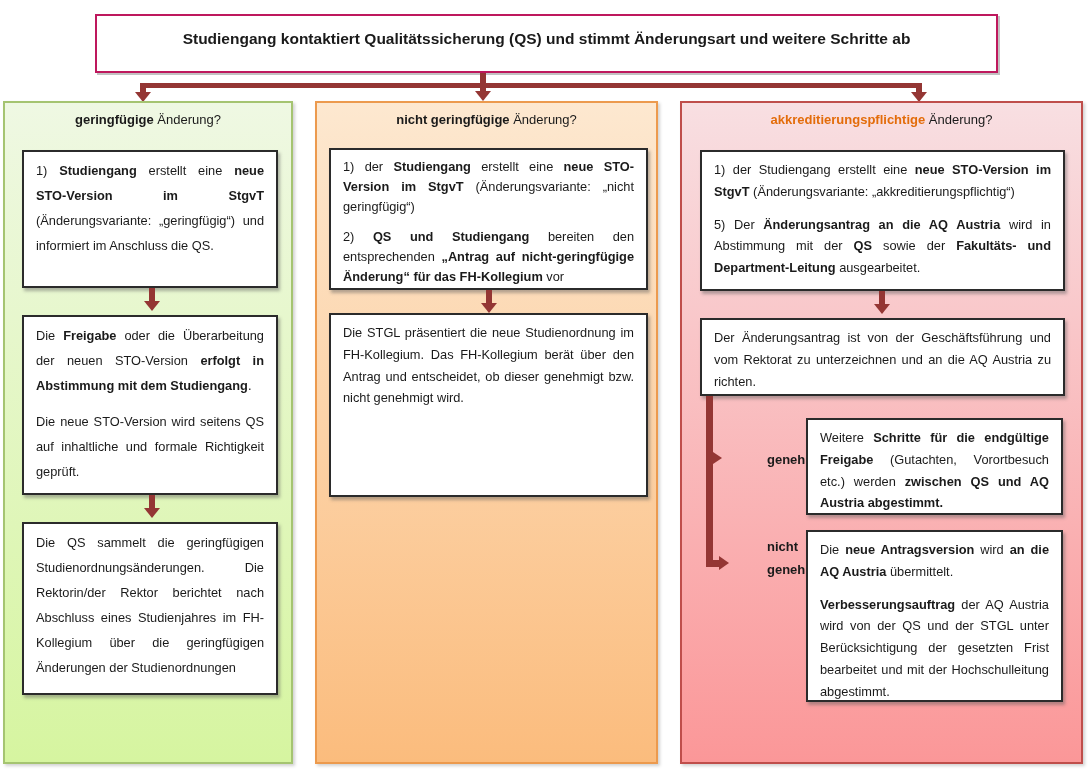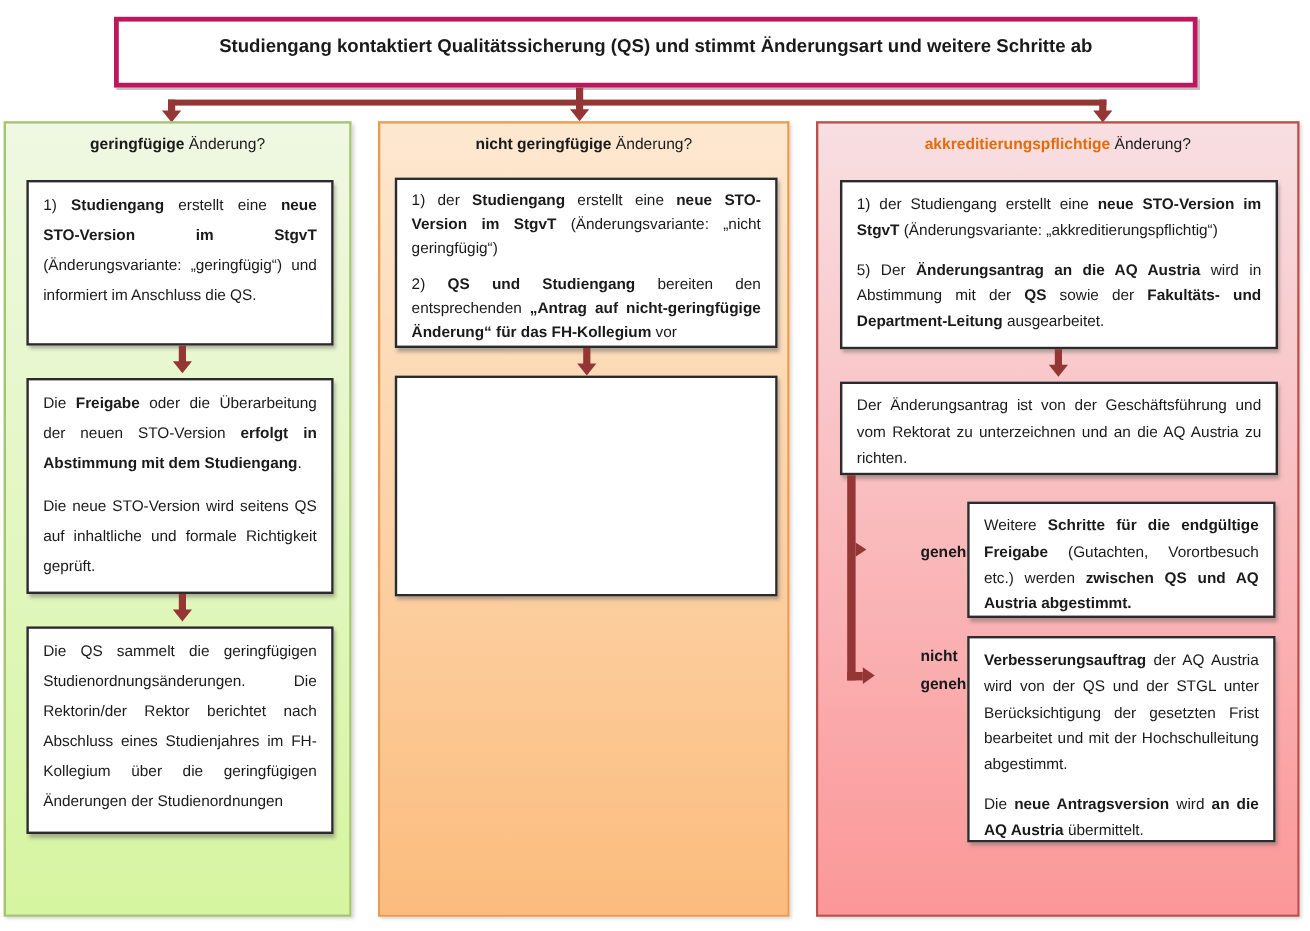--- a/index.html
+++ b/index.html
@@ -3,21 +3,21 @@
 <meta charset="utf-8">
 <style>
   html,body{margin:0;padding:0;background:#ffffff;}
   #canvas{
     position:relative;width:1092px;height:776px;background:#ffffff;overflow:hidden;
     font-family:"Liberation Sans","DejaVu Sans",sans-serif;color:#1a1a1a;
   }
   
   #title-box{
     position:absolute;left:95px;top:14px;width:903px;height:59px;box-sizing:border-box;
-    background:#ffffff;border:4px solid #be185d;box-shadow:2px 2px 0 rgba(120,120,120,.45);
+    background:#ffffff;border:2px solid #be185d;box-shadow:2px 2px 0 rgba(120,120,120,.45);
     display:flex;align-items:center;justify-content:center;padding:0 20px 10px 20px;
     font-size:15.5px;font-weight:bold;text-align:center;
   }
   
   .stem{position:absolute;background:var(--arrow,#943634);}
   .head-down{position:absolute;width:0;height:0;
     border-left:8px solid transparent;border-right:8px solid transparent;
     border-top:10px solid var(--arrow,#943634);}
   .head-right{position:absolute;width:0;height:0;
     border-top:7px solid transparent;border-bottom:7px solid transparent;
@@ -90,20 +90,21 @@
 
     <div class="wbox lh-tight" style="left:12px;top:45px;width:319px;height:142px;">
         <p><span>1) der </span><span style="font-weight: bold;">Studiengang</span><span> erstellt eine </span><span style="font-weight: bold;">neue STO-Version im StgvT</span><span> (Änderungsvariante: „nicht geringfügig“)</span></p>
         <p><span>2) </span><span style="font-weight: bold;">QS und Studiengang</span><span> bereiten den entsprechenden </span><span style="font-weight: bold;">„Antrag auf nicht-geringfügige Änderung“ für das FH-Kollegium</span><span> vor</span></p>
       </div>
 
     <div class="stem" style="left:169px;top:187px;width:6px;height:14px;"></div>
     <div class="head-down" style="left:164px;top:200px;"></div>
 
     <div class="wbox lh-mid" style="left:12px;top:210px;width:319px;height:184px;">
+        <p><span>Die STGL präsentiert die neue Studienordnung im FH-Kollegium. Das FH-Kollegium berät über den Antrag und entscheidet, ob dieser genehmigt bzw. nicht genehmigt wird.</span></p>
       </div>
   </div>
 
   <div class="col" id="col-pink">
     <div class="hdr"><p><span style="font-weight: bold; color: rgb(227, 108, 10);">akkreditierungspflichtige</span><span> Änderung?</span></p></div>
 
     <div class="wbox lh-mid" style="left:18px;top:47px;width:365px;height:141px;">
         <p><span>1) der Studiengang erstellt eine </span><span style="font-weight: bold;">neue STO-Version im StgvT</span><span> (Änderungsvariante: „akkreditierungspflichtig“)</span></p>
         <p><span>5) Der </span><span style="font-weight: bold;">Änderungsantrag an die AQ Austria</span><span> wird in Abstimmung mit der </span><span style="font-weight: bold;">QS</span><span> sowie der </span><span style="font-weight: bold;">Fakultäts- und Department-Leitung</span><span> ausgearbeitet.</span></p>
       </div>
@@ -122,18 +123,18 @@
 
     <div class="stem" style="left:24px;top:457px;width:13px;height:7px;"></div>
     <div class="head-right" style="left:37px;top:453px;"></div>
     <div class="branch-label" style="left:45px;top:433px;width:80px;">nicht genehmigt?</div>
 
     <div class="wbox lh-mid" style="left:124px;top:315px;width:257px;height:97px;">
         <p><span>Weitere </span><span style="font-weight: bold;">Schritte für die endgültige Freigabe</span><span> (Gutachten, Vorortbesuch etc.) werden </span><span style="font-weight: bold;">zwischen QS und AQ Austria abgestimmt.</span></p>
       </div>
 
     <div class="wbox lh-mid" style="left:124px;top:427px;width:257px;height:172px;">
+        <p><span>Die </span><span style="font-weight: bold;">neue Antragsversion</span><span> wird </span><span style="font-weight: bold;">an die AQ Austria</span><span> übermittelt.</span></p>
         <p><span style="font-weight: bold;">Verbesserungsauftrag</span><span> der AQ Austria wird von der QS und der STGL unter Berücksichtigung der gesetzten Frist bearbeitet und mit der Hochschulleitung abgestimmt.</span></p>
-        <p><span>Die </span><span style="font-weight: bold;">neue Antragsversion</span><span> wird </span><span style="font-weight: bold;">an die AQ Austria</span><span> übermittelt.</span></p>
       </div>
   </div>
 
 </div>
 
 </body></html>

